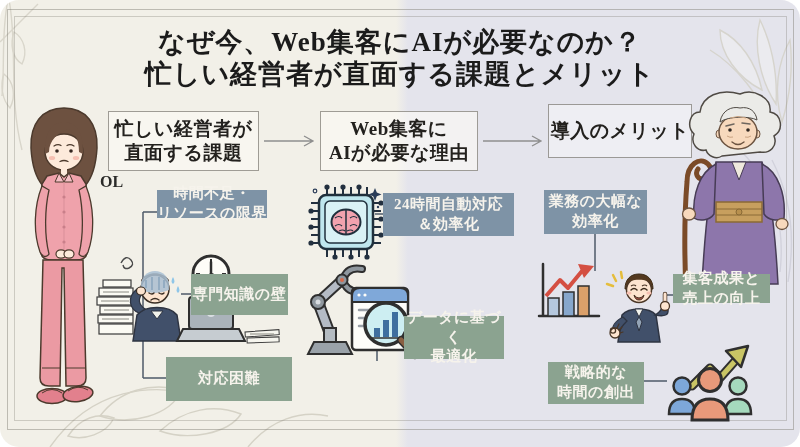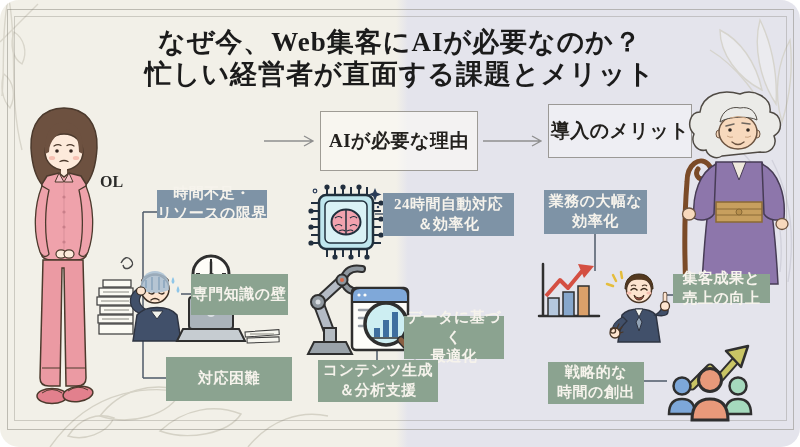--- a/index.html
+++ b/index.html
@@ -65,21 +65,26 @@
   </svg>
 
   <div class="frame outer"></div>
   <div class="frame inner"></div>
 
   <div class="title">
     <div>なぜ今、Web集客にAIが必要なのか？</div>
     <div>忙しい経営者が直面する課題とメリット</div>
   </div>
 
+  <div class="step step1">
+    <span>忙しい経営者が</span>
+    <span>直面する課題</span>
+  </div>
   <div class="step step2">
+    <span>Web集客に</span>
     <span>AIが必要な理由</span>
   </div>
   <div class="step step3">
     <span>導入のメリット</span>
   </div>
 
   <div class="ol-label">OL</div>
 
   <svg class="overlay" width="800" height="447" viewBox="0 0 800 447" fill="none">
     <g stroke="#8e8e8e" stroke-width="1.3">
@@ -306,24 +311,20 @@
   </div>
 
   <div class="tag blue c2b1">
     <span>24時間自動対応</span>
     <span>＆効率化</span>
   </div>
   <div class="tag green c2b2">
     <span>データに基づく</span>
     <span>最適化</span>
   </div>
-  <div class="tag green c2b3">
-    <span>コンテンツ生成</span>
-    <span>＆分析支援</span>
-  </div>
 
   <div class="tag blue c3b1">
     <span>業務の大幅な</span>
     <span>効率化</span>
   </div>
   <div class="tag green c3b2">
     <span>集客成果と</span>
     <span>売上の向上</span>
   </div>
   <div class="tag green c3b3">

